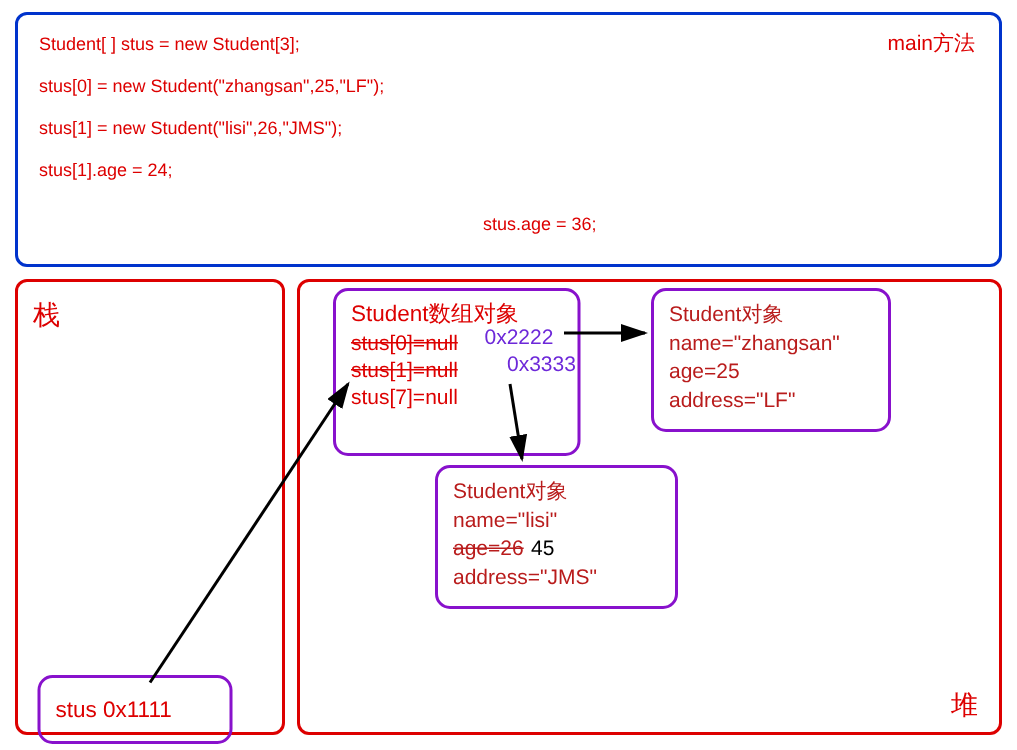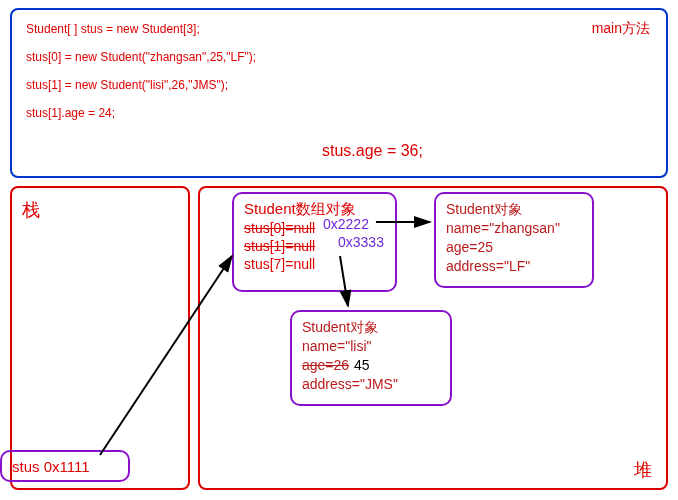--- a/index.html
+++ b/index.html
@@ -1,28 +1,28 @@
 <!DOCTYPE html>
 <html><head>
   <meta charset="utf-8">
   <style>
     * { box-sizing: border-box; margin: 0; padding: 0; }
     body { width: 678px; height: 500px; background: #fff; font-family: Arial, sans-serif; position: relative; }
     .code-box { position: absolute; left: 10px; top: 8px; width: 658px; height: 170px; border: 2px solid #0033cc; border-radius: 8px; padding: 12px 14px; }
     .code-line { color: #d00; font-size: 12px; margin-bottom: 14px; }
     .main-label { position: absolute; right: 16px; top: 10px; color: #d00; font-size: 14px; }
-    .code-inline { position: absolute; left: 310px; top: 132px; color: #d00; font-size: 16px; }
+    .code-inline { position: absolute; left: 310px; top: 132px; color: #d00; font-size: 12px; }
     .stack-box { position: absolute; left: 10px; top: 186px; width: 180px; height: 304px; border: 2px solid #d00; border-radius: 8px; padding: 10px; }
     .stack-title { color: #d00; font-size: 18px; }
     .heap-box { position: absolute; left: 198px; top: 186px; width: 470px; height: 304px; border: 2px solid #d00; border-radius: 8px; }
     .heap-title { position: absolute; right: 14px; bottom: 6px; color: #d00; font-size: 18px; }
     .purple-box { border: 2px solid #8811cc; border-radius: 10px; position: absolute; padding: 6px 10px; }
-    .stus-var { left: 0; top: 450px; width: 130px; height: 32px; display: flex; align-items: center; text-align: right; }
+    .stus-var { left: 25px; top: 450px; width: 130px; height: 46px; display: flex; align-items: center; text-align: right; }
     .stus-var-text { color: #d00; font-size: 15px; }
-    .array-box { left: 232px; top: 192px; width: 165px; height: 100px; }
+    .array-box { left: 222px; top: 192px; width: 165px; height: 112px; }
     .array-title { color: #d00; font-size: 15px; }
     .array-row { color: #d00; font-size: 14px; line-height: 1.3; }
     .strike { text-decoration: line-through; }
     .addr-over { position: absolute; color: #6d28d9; font-size: 14px; }
     .obj1 { left: 434px; top: 192px; width: 160px; height: 96px; }
     .obj2 { left: 290px; top: 310px; width: 162px; height: 96px; }
     .obj-line { color: #b91c1c; font-size: 14px; line-height: 1.35; }
     .age-over { position: absolute; color: #000; font-size: 14px; }
     svg.arrows { position: absolute; left: 0; top: 0; width: 678px; height: 500px; pointer-events: none; }
   </style>

